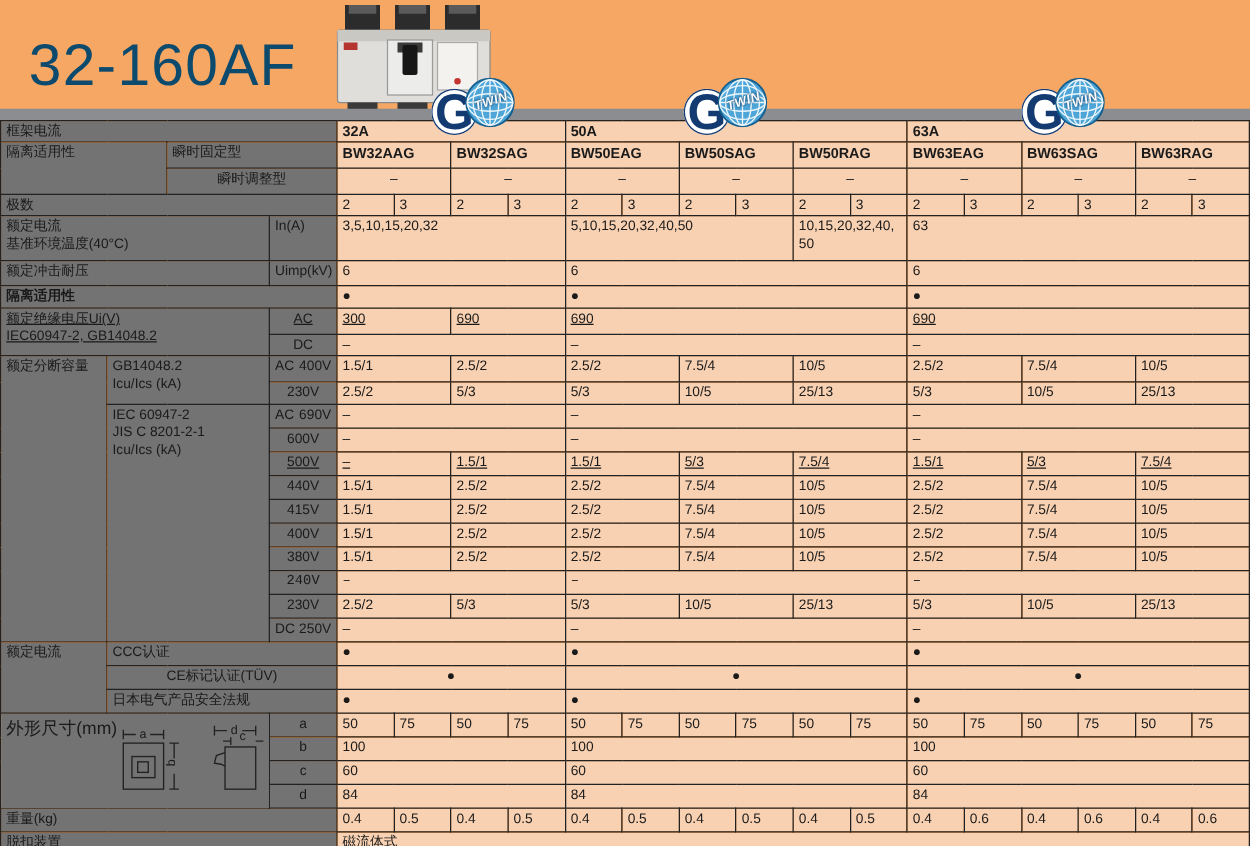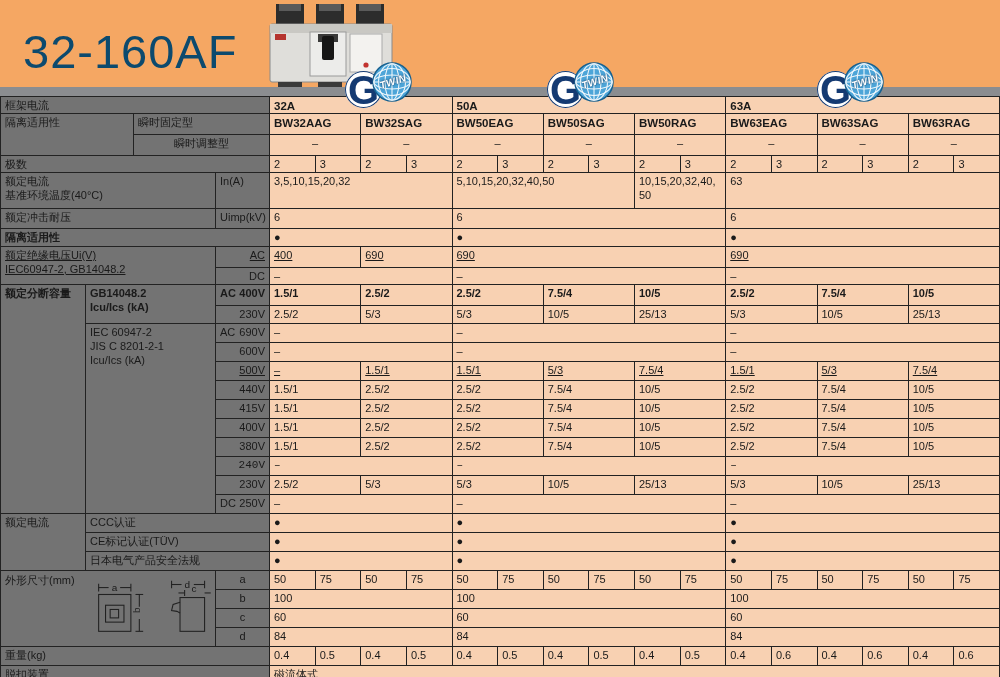--- a/index.html
+++ b/index.html
@@ -41,26 +41,26 @@
   }
   td{
     border:1px solid #222;
     font-size:11px;line-height:1.25;
     padding:2px 4px 0 4px;vertical-align:top;
     white-space:pre-line;overflow:hidden;
     background:#F8D1B2;
   }
   td.lab,td.labc,td.labr{background:#737373;}
   td.labc{text-align:center;}
-  td.labr{text-align:right;}
+  td.labr{text-align:center;}
   td.b{font-weight:bold;font-size:11.5px;}
   td.split .l{float:left;}
   td.split .r{float:right;}
   td.diag{position:relative;padding:0;}
-  .dim-title{position:absolute;left:4px;top:3px;font-size:11px;}
+  .dim-title{position:absolute;left:4px;top:3px;font-size:14px;}
   .dims{position:absolute;left:70px;top:4px;}
 </style>
 </head>
 <body>
 
 <div class="title">32-160AF</div>
 
 <div class="photo">
   <svg width="134" height="88" viewBox="0 0 134 88">
     <rect x="10" y="2" width="28" height="24" fill="#2c2c2c"></rect>
@@ -229,32 +229,32 @@
       <tr style="height: 18px; font-weight: bold;">
         <td class="lab" colspan="4">隔离适用性</td>
         <td class="data" colspan="4">●</td>
         <td class="data" colspan="6">●</td>
         <td class="data" colspan="6">●</td>
       </tr>
       <tr style="height: 21px; text-decoration: underline;">
         <td class="lab" colspan="3" rowspan="2">额定绝缘电压Ui(V)
 IEC60947-2, GB14048.2</td>
         <td class="labr">AC</td>
-        <td class="data" colspan="2">400</td>
+        <td class="data" colspan="2">300</td>
         <td class="data" colspan="2">690</td>
         <td class="data" colspan="6">690</td>
         <td class="data" colspan="6">690</td>
       </tr>
       <tr style="height: 17px;">
         <td class="labr">DC</td>
         <td class="data" colspan="4">–</td>
         <td class="data" colspan="6">–</td>
         <td class="data" colspan="6">–</td>
       </tr>
-      <tr style="height: 21px; font-weight: bold;">
+      <tr style="height: 21px;">
         <td class="lab" rowspan="12">额定分断容量</td>
         <td class="lab" colspan="2" rowspan="2">GB14048.2
 Icu/Ics (kA)</td>
         <td class="labr split"><span class="l">AC</span><span class="r">400V</span></td>
         <td class="data" colspan="2">1.5/1</td>
         <td class="data" colspan="2">2.5/2</td>
         <td class="data" colspan="2">2.5/2</td>
         <td class="data" colspan="2">7.5/4</td>
         <td class="data" colspan="2">10/5</td>
         <td class="data" colspan="2">2.5/2</td>
@@ -365,21 +365,21 @@
         <td class="data" colspan="6">–</td>
         <td class="data" colspan="6">–</td>
       </tr>
       <tr style="height: 19px;">
         <td class="lab" rowspan="3">额定电流</td>
         <td class="lab" colspan="3">CCC认证</td>
         <td class="data" colspan="4">●</td>
         <td class="data" colspan="6">●</td>
         <td class="data" colspan="6">●</td>
       </tr>
-      <tr style="height: 19px;">
+      <tr style="height: 19px; text-align: center;">
         <td class="lab" colspan="3">CE标记认证(TÜV)</td>
         <td class="data" colspan="4">●</td>
         <td class="data" colspan="6">●</td>
         <td class="data" colspan="6">●</td>
       </tr>
       <tr style="height: 19px;">
         <td class="lab" colspan="3">日本电气产品安全法规</td>
         <td class="data" colspan="4">●</td>
         <td class="data" colspan="6">●</td>
         <td class="data" colspan="6">●</td>

